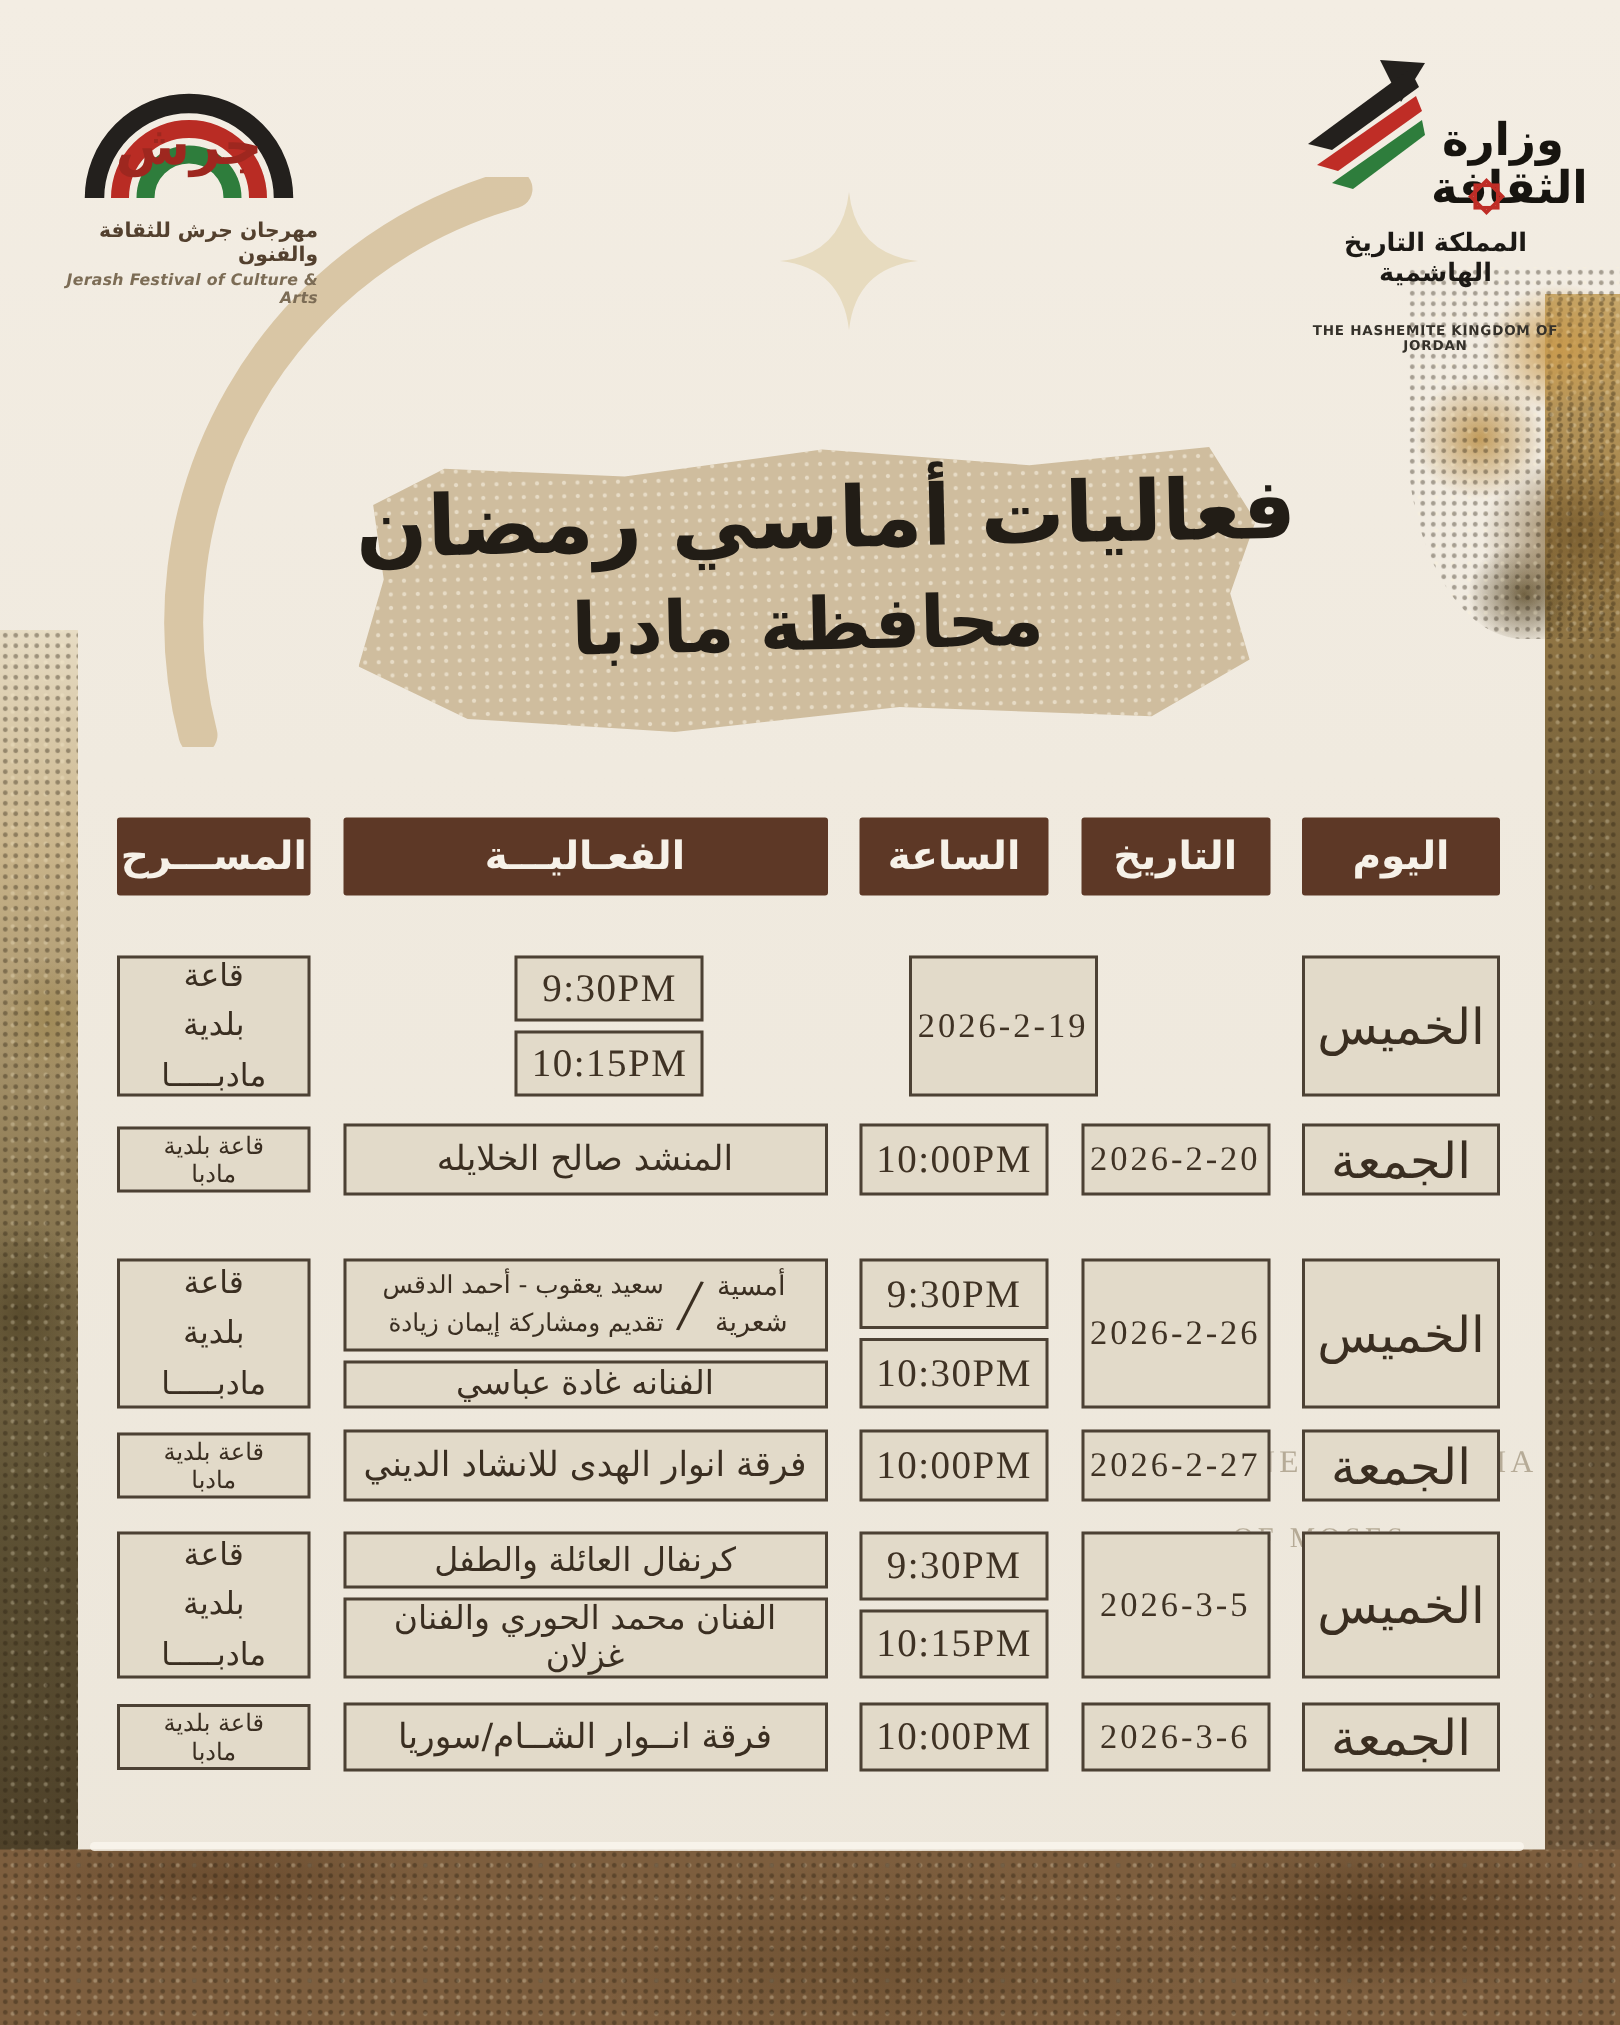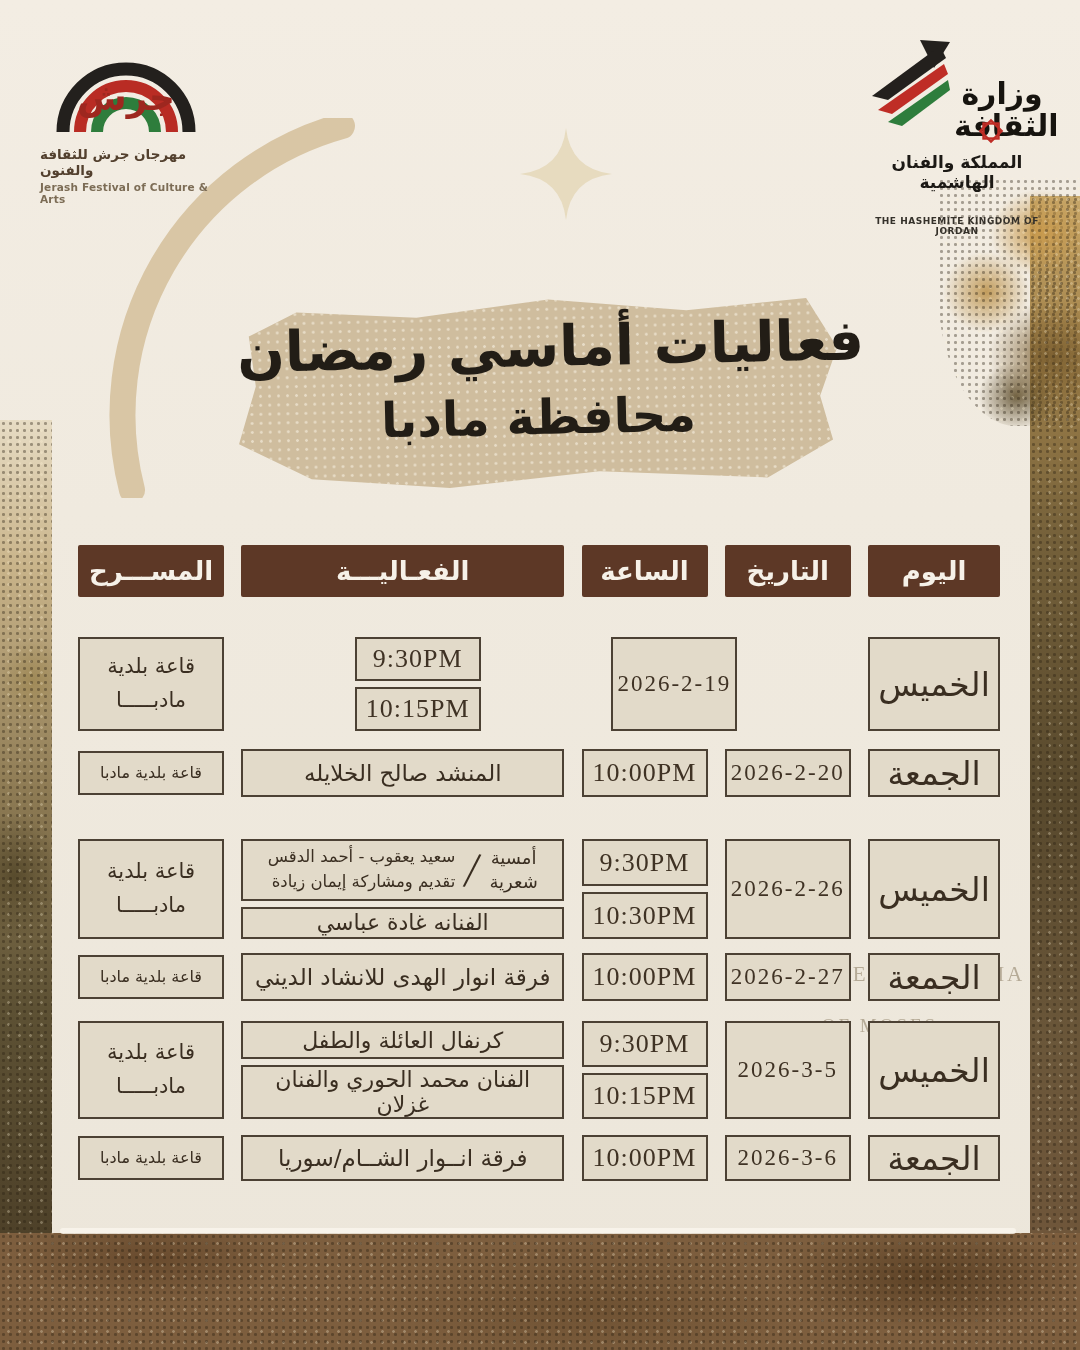--- a/index.html
+++ b/index.html
@@ -30,26 +30,26 @@
   .panel-edge{position:absolute;left:60px;top:1228px;width:956px;height:6px;z-index:1;
     background:rgba(250,246,238,.8);border-radius:3px;}
   .crescent{position:absolute;left:92px;top:118px;z-index:0;}
   .sparkle{position:absolute;left:520px;top:128px;z-index:0;}
   
   .watermark{position:absolute;left:730px;top:962px;width:300px;z-index:1;text-align:center;
     font-family:"Liberation Serif","DejaVu Serif",serif;color:rgba(125,110,82,.5);}
   .watermark .wm1{font-size:21px;letter-spacing:3px;}
   .watermark .wm2{font-size:19px;letter-spacing:3px;margin-top:28px;}
   
-  .jerash{position:absolute;left:40px;top:38px;width:172px;text-align:left;z-index:2;}
+  .jerash{position:absolute;left:40px;top:38px;width:172px;text-align:right;z-index:2;}
   .jerash .arcs{position:relative;width:150px;height:96px;margin:0 auto;}
   .jerash .callig{position:absolute;left:50%;top:42px;transform:translateX(-50%);
     font-size:36px;font-weight:bold;color:#9e271f;line-height:1;}
   .jerash .cap-ar{font-size:13.5px;font-weight:bold;color:#53402e;margin-top:12px;}
-  .jerash .cap-en{font-size:10.5px;font-weight:bold;color:#7c6c55;margin-top:3px;letter-spacing:.2px;}
+  .jerash .cap-en{font-size:10.5px;font-weight:bold;color:#7c6c55;margin-top:3px;letter-spacing:.2px;font-style:italic;}
   
   .moc{position:absolute;left:862px;top:26px;width:190px;z-index:2;text-align:center;}
   .moc .top{position:relative;height:126px;}
   .moc .emblem{position:absolute;left:0;top:12px;}
   .moc .t{position:absolute;right:2px;top:8px;width:96px;text-align:center;
     font-weight:bold;color:#17140f;line-height:1.05;margin-top:44px;}
   .moc .t .l1{font-size:30px;}
   .moc .t .l2{font-size:30px;}
   .moc .star{position:absolute;left:116px;top:92px;}
   .moc .kg-ar{font-size:17px;font-weight:bold;color:#1c1915;letter-spacing:-.5px;}
@@ -61,21 +61,21 @@
     clip-path:polygon(2% 18%,10% 6%,30% 10%,52% 2%,75% 9%,95% 4%,100% 30%,97% 55%,99% 78%,88% 97%,60% 92%,35% 99%,12% 93%,0% 74%,3% 44%);}
   .title-blob .bg::after{content:"";position:absolute;inset:0;
     background-image:radial-gradient(rgba(255,250,238,.5) 1px,transparent 1.7px);
     background-size:9px 9px;}
   .title-blob .txt{position:relative;z-index:1;text-align:center;padding-top:18px;color:#221d16;}
   .title-blob .ln1{font-size:56px;font-weight:bold;white-space:nowrap;}
   .title-blob .ln2{font-size:48px;font-weight:bold;margin-top:10px;}
   
   .table{position:absolute;left:78px;top:545px;width:922px;z-index:2;direction:rtl;}
   .t-row{display:flex;justify-content:space-between;align-items:stretch;}
-  .w-day{width:132px;}.w-date{width:126px;}.w-time{width:126px;}.w-event{width:323px;}.w-venue{width:146px;}
+  .w-day{width:132px;}.w-date{width:126px;}.w-time{width:126px;}.w-event{width:323px;}.w-venue{width:129px;}
   .hd{background:#5d3826;color:#f6f1e8;display:flex;align-items:center;justify-content:center;
       font-size:26px;font-weight:bold;border-radius:2px;height:52px;}
   .head-row{margin-bottom:40px;}
   .cell{background:#e2dac9;border:2px solid #4c4134;display:flex;align-items:center;justify-content:center;
         box-sizing:border-box;color:#3a2e21;}
   .col{display:flex;flex-direction:column;gap:6px;}
   .col .sub{flex:1;}
   .day-cell{font-size:33px;}
   .ltr-num{direction:ltr;unicode-bidi:isolate;font-family:"Liberation Serif","DejaVu Serif",serif;color:#3f3224;}
   .date-cell .ltr-num{font-size:23px;letter-spacing:2px;}
@@ -137,21 +137,21 @@
       </svg>
       <div class="t">
         <div class="l1">وزارة</div>
         <div class="l2">الثقافة</div>
       </div>
       <svg class="star" width="26" height="26" viewBox="0 0 26 26">
         <rect x="5.5" y="5.5" width="15" height="15" fill="none" stroke="#bf2d26" stroke-width="2.4"></rect>
         <rect x="5.5" y="5.5" width="15" height="15" fill="none" stroke="#bf2d26" stroke-width="2.4" transform="rotate(45 13 13)"></rect>
       </svg>
     </div>
-    <div class="kg-ar">المملكة والفنان الهاشمية</div>
+    <div class="kg-ar">المملكة التاريخ الهاشمية</div>
     <div class="kg-en">THE HASHEMITE KINGDOM OF JORDAN</div>
   </div>
 
   <div class="title-blob">
     <div class="bg"></div>
     <div class="txt">
       <div class="ln1">فعاليات أماسي رمضان</div>
       <div class="ln2">محافظة مادبا</div>
     </div>
   </div>

